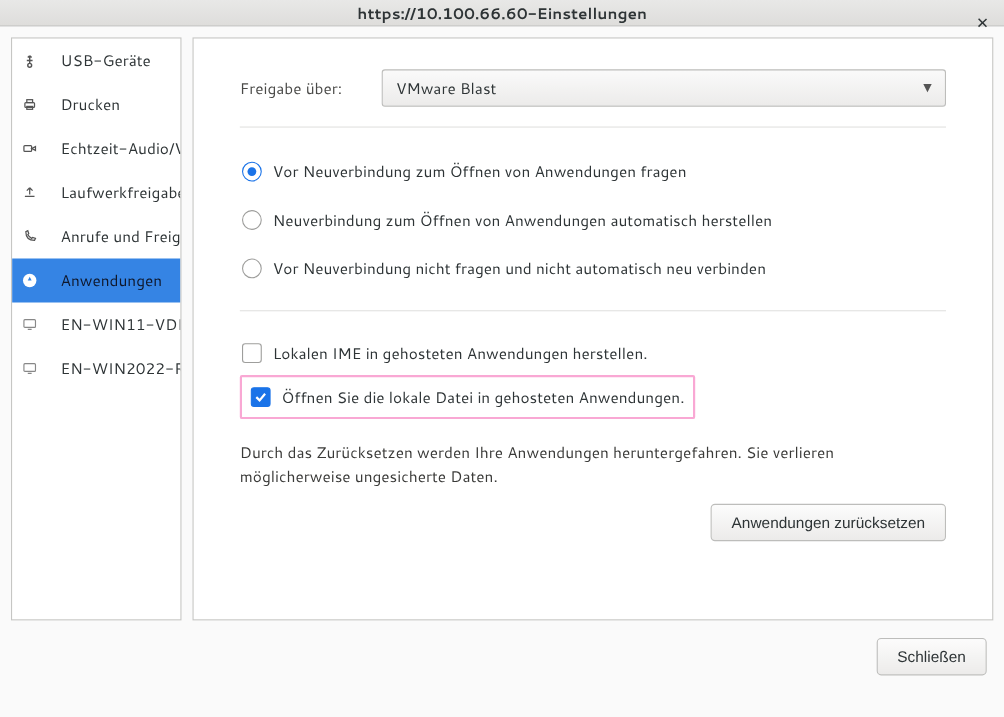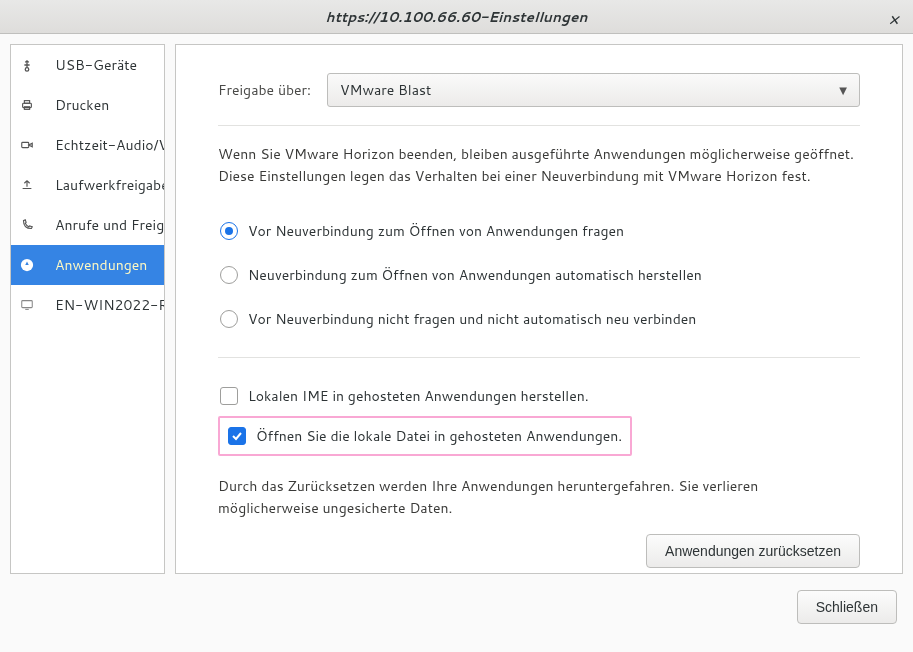--- a/index.html
+++ b/index.html
@@ -1,34 +1,34 @@
 <!DOCTYPE html>
 <html><head>
 <meta charset="utf-8">
 <style>
 * { box-sizing: border-box; margin: 0; padding: 0; }
 body { font-family: "Cantarell", "DejaVu Sans", sans-serif; font-size: 14px; color: #2e3436; background: #fafafa; width: 913px; height: 652px; overflow: hidden; }
 
-.titlebar { height: 34px; background: linear-gradient(#e8e8e7, #dedddb); border-bottom: 1px solid #bfbfbd; display: flex; align-items: center; justify-content: center; position: relative; font-style: italic; }
+.titlebar { height: 24px; background: linear-gradient(#e8e8e7, #dedddb); border-bottom: 1px solid #bfbfbd; display: flex; align-items: center; justify-content: center; position: relative; }
 .titlebar .title { font-weight: bold; font-size: 14px; }
 .titlebar .close { position: absolute; right: 14px; top: 10px; font-size: 18px; line-height: 1; cursor: pointer; color: #2e3436; }
 
 .content { display: flex; padding: 10px; gap: 10px; height: 550px; }
 
 .sidebar { width: 155px; border: 1px solid #c6c6c4; background: #fff; overflow: hidden; }
 .sidebar-item { display: flex; align-items: center; gap: 20px; padding: 10px 8px; white-space: nowrap; overflow: hidden; cursor: pointer; font-size: 14px; }
-.sidebar-item.selected { background: #3584e4; color: #fef9c3; }
+.sidebar-item.selected { background: #3584e4; color: #0f172a; }
 .sidebar-item .icon { width: 16px; height: 16px; flex-shrink: 0; display: inline-flex; align-items: center; justify-content: center; }
 .sidebar-item .icon svg { width: 14px; height: 14px; }
 
 .main { flex: 1; border: 1px solid #c6c6c4; background: #fff; padding: 28px 42px; overflow-y: auto; }
 
 .row-connect { display: flex; align-items: center; gap: 16px; margin-bottom: 18px; }
 .row-connect label { color: #4a4a48; }
-.select { flex: 1; height: 34px; border: 1px solid #bdbdbb; border-radius: 3px; background: linear-gradient(#fafafa,#ecebea); display: flex; align-items: center; justify-content: space-between; padding: 0 12px; cursor: pointer; }
+.select { flex: 1; height: 34px; border: 1px solid #bdbdbb; border-radius: 3px; background: linear-gradient(#fafafa,#ecebea); display: flex; align-items: center; justify-content: space-between; padding: 0 12px; cursor: pointer; margin-left: 20px; }
 .select .arrow { font-size: 10px; color: #555; }
 
 .divider { border: none; border-top: 1px solid #e2e2e0; margin: 0 0 18px 0; }
 
 .desc { color: #3a3a38; line-height: 1.55; margin-bottom: 22px; }
 
 .radio-group { margin-bottom: 16px; }
 .radio-row { display: flex; align-items: center; gap: 10px; padding: 12px 2px; cursor: pointer; }
 .radio-outer { width: 18px; height: 18px; border: 1px solid #9e9e9c; border-radius: 50%; display: inline-flex; align-items: center; justify-content: center; flex-shrink: 0; background:#fff; }
 .radio-outer.checked { border-color: #1a73e8; }
@@ -112,34 +112,42 @@
         </span>
       <span>Anwendungen</span>
     </div>
     <div class="sidebar-item">
       <span class="icon">
           <svg viewBox="0 0 16 16" fill="none" stroke="#888" stroke-width="1.2">
             <rect x="2" y="3" width="12" height="8" rx="1"></rect>
             <path d="M6 13h4"></path>
           </svg>
         </span>
+      <span>EN-WIN11-VDI</span>
+    </div>
+    <div class="sidebar-item">
+      <span class="icon">
+          <svg viewBox="0 0 16 16" fill="none" stroke="#888" stroke-width="1.2">
+            <rect x="2" y="3" width="12" height="8" rx="1"></rect>
+            <path d="M6 13h4"></path>
+          </svg>
+        </span>
       <span>EN-WIN2022-RDSH</span>
     </div>
   </div>
 
   <div class="main">
     <div class="row-connect">
       <label>Freigabe über:</label>
       <div class="select">
         <span>VMware Blast</span>
         <span class="arrow">▼</span>
       </div>
     </div>
     <hr class="divider">
-    <p class="desc">Wenn Sie VMware Horizon beenden, bleiben ausgeführte Anwendungen möglicherweise geöffnet. Diese Einstellungen legen das Verhalten bei einer Neuverbindung mit VMware Horizon fest.</p>
 
     <div class="radio-group">
       <div class="radio-row">
         <span class="radio-outer checked">
             <span class="radio-inner"></span>
           </span>
         <span>Vor Neuverbindung zum Öffnen von Anwendungen fragen</span>
       </div>
       <div class="radio-row">
         <span class="radio-outer"></span>

